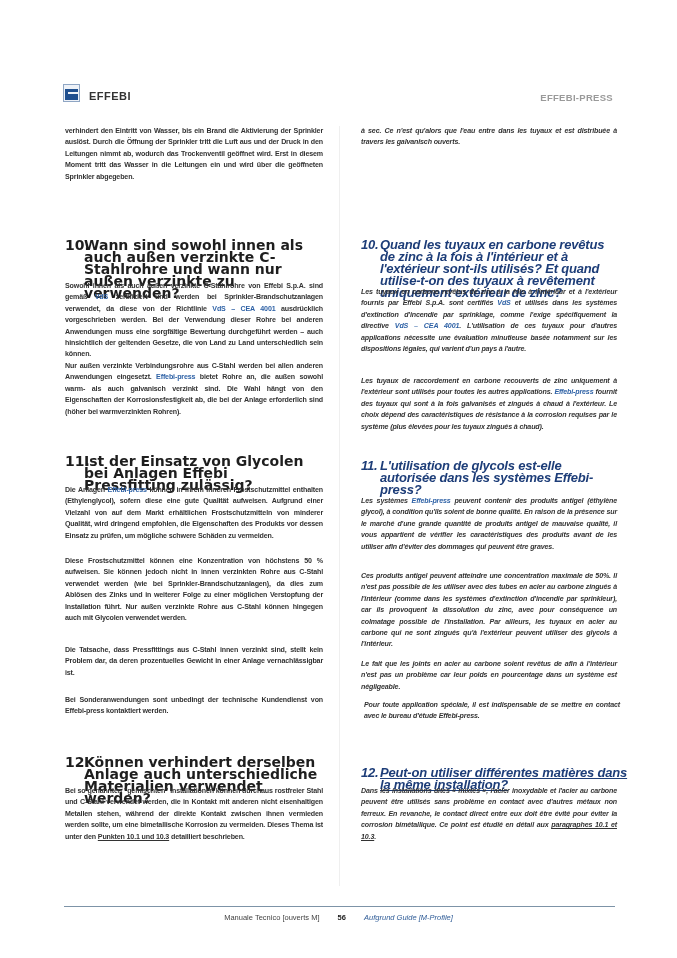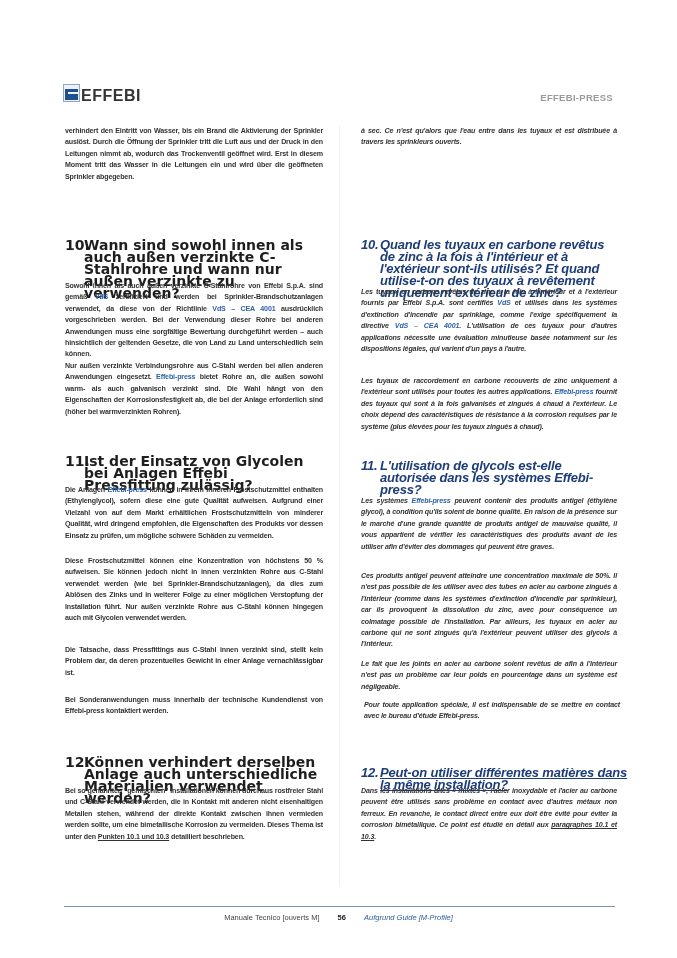--- a/index.html
+++ b/index.html
@@ -19,22 +19,22 @@
       border: 1px solid #8fa6c4; background: #eef2f8;
     }
     .logo-mark .g {
       position: absolute; left: 2px; top: 5px; width: 13px; height: 11px;
       background: #1f4f8f;
     }
     .logo-mark .g::after {
       content: ""; position: absolute; left: 3px; top: 3px; width: 10px; height: 2px; background: #eef2f8;
     }
     .logo-text {
-      font-family: "Liberation Sans", sans-serif; font-weight: bold; font-size: 16px;
-      color: #333; letter-spacing: 0.5px; line-height: 12px;
+      font-family: "Liberation Sans", sans-serif; font-weight: bold; font-size: 11px;
+      color: #333; letter-spacing: 0.5px; line-height: 12px; padding-left: 8px;
     }
     .brand-right {
       position: absolute; right: 64px; top: 92px;
       font-family: "Liberation Sans", sans-serif; font-weight: bold; font-size: 9.5px;
       color: #9a9a9a; letter-spacing: 0.3px;
     }
     .col {
       position: absolute; top: 0; width: 258px;
     }
     .col-left { left: 65px; }
@@ -92,28 +92,28 @@
   <p class="para" style="top:126px; width:258px; margin:0;">verhindert den Eintritt von Wasser, bis ein Brand die Aktivierung der Sprinkler auslöst. Durch die Öffnung der Sprinkler tritt die Luft aus und der Druck in den Leitungen nimmt ab, wodurch das Trockenventil geöffnet wird. Erst in diesem Moment tritt das Wasser in die Leitungen ein und wird über die geöffneten Sprinkler abgegeben.</p>
 
   <div class="q-de" style="top:239px; width:239px;"><span class="q-num">10.</span><span>Wann sind sowohl innen als auch außen verzinkte C-Stahlrohre und wann nur außen verzinkte zu verwenden?</span></div>
   <p class="para" style="top:281px; width:258px; margin:0;"><span>Sowohl innen als auch außen verzinkte C-Stahlrohre von Effebi S.p.A. sind gemäß </span><span class="lnk">VdS</span><span> zertifiziert und werden bei Sprinkler-Brandschutzanlagen verwendet, da diese von der Richtlinie </span><span class="lnk">VdS – CEA 4001</span><span> ausdrücklich vorgeschrieben werden. Bei der Verwendung dieser Rohre bei anderen Anwendungen muss eine sorgfältige Bewertung durchgeführt werden – auch hinsichtlich der geltenden Gesetze, die von Land zu Land unterschiedlich sein können.</span></p>
   <p class="para" style="top:361px; width:258px; margin:0;"><span>Nur außen verzinkte Verbindungsrohre aus C-Stahl werden bei allen anderen Anwendungen eingesetzt. </span><span class="lnk">Effebi-press</span><span> bietet Rohre an, die außen sowohl warm- als auch galvanisch verzinkt sind. Die Wahl hängt von den Eigenschaften der Korrosionsfestigkeit ab, die bei der Anlage erforderlich sind (höher bei warmverzinkten Rohren).</span></p>
 
   <div class="q-de" style="top:455px; width:239px;"><span class="q-num">11.</span><span>Ist der Einsatz von Glycolen bei Anlagen Effebi Pressfitting zulässig?</span></div>
   <p class="para" style="top:485px; width:258px; margin:0;"><span>Die Anlagen </span><span class="lnk">Effebi-press</span><span> können in ihrem Inneren Frostschutzmittel enthalten (Ethylenglycol), sofern diese eine gute Qualität aufweisen. Aufgrund einer Vielzahl von auf dem Markt erhältlichen Frostschutzmitteln von minderer Qualität, wird dringend empfohlen, die Eigenschaften des Produkts vor dessen Einsatz zu prüfen, um mögliche schwere Schäden zu vermeiden.</span></p>
   <p class="para" style="top:556px; width:258px; margin:0;">Diese Frostschutzmittel können eine Konzentration von höchstens 50 % aufweisen. Sie können jedoch nicht in innen verzinkten Rohre aus C-Stahl verwendet werden (wie bei Sprinkler-Brandschutzanlagen), da dies zum Ablösen des Zinks und in weiterer Folge zu einer möglichen Verstopfung der Installation führt. Nur außen verzinkte Rohre aus C-Stahl können hingegen auch mit Glycolen verwendet werden.</p>
   <p class="para" style="top:645px; width:258px; margin:0;">Die Tatsache, dass Pressfittings aus C-Stahl innen verzinkt sind, stellt kein Problem dar, da deren prozentuelles Gewicht in einer Anlage vernachlässigbar ist.</p>
-  <p class="para" style="top:695px; width:258px; margin:0;">Bei Sonderanwendungen muss innerhalb der technische Kundendienst von Effebi-press kontaktiert werden.</p>
+  <p class="para" style="top:695px; width:258px; margin:0;">Bei Sonderanwendungen sont unbedingt der technische Kundendienst von Effebi-press kontaktiert werden.</p>
 
   <div class="q-de" style="top:756px; width:250px;"><span class="q-num">12.</span><span>Können verhindert derselben Anlage auch unterschiedliche Materialien verwendet werden?</span></div>
   <p class="para" style="top:786px; width:258px; margin:0;"><span>Bei so genannten "gemischten" Installationen können durchaus rostfreier Stahl und C-Stahl verwendet werden, die in Kontakt mit anderen nicht eisenhaltigen Metallen stehen, während der direkte Kontakt zwischen ihnen vermieden werden sollte, um eine bimetallische Korrosion zu vermeiden. Dieses Thema ist unter den </span><span class="lnk ul" style="color:#333;">Punkten 10.1 und 10.3</span><span> detailliert beschrieben.</span></p>
 </div>
 
 <div class="col col-right">
-  <p class="para" style="top:126px; width:256px; margin:0;">à sec. Ce n'est qu'alors que l'eau entre dans les tuyaux et est distribuée à travers les sprinkleurs ouverts.</p>
+  <p class="para" style="top:126px; width:256px; margin:0;">à sec. Ce n'est qu'alors que l'eau entre dans les tuyaux et est distribuée à travers les galvanisch ouverts.</p>
 
   <div class="q-fr" style="top:239px; width:237px;"><span class="q-num">10.</span><span>Quand les tuyaux en carbone revêtus de zinc à la fois à l'intérieur et à l'extérieur sont-ils utilisés? Et quand utilise-t-on des tuyaux à revêtement uniquement extérieur de zinc?</span></div>
   <p class="para" style="top:287px; width:256px; margin:0;"><span>Les tuyaux en carbone revêtus de zinc à la fois à l'intérieur et à l'extérieur fournis par Effebi S.p.A. sont certifiés </span><span class="lnk">VdS</span><span> et utilisés dans les systèmes d'extinction d'incendie par sprinklage, comme l'exige spécifiquement la directive </span><span class="lnk">VdS – CEA 4001</span><span>. L'utilisation de ces tuyaux pour d'autres applications nécessite une évaluation minutieuse basée notamment sur les dispositions légales, qui varient d'un pays à l'autre.</span></p>
   <p class="para" style="top:376px; width:256px; margin:0;"><span>Les tuyaux de raccordement en carbone recouverts de zinc uniquement à l'extérieur sont utilisés pour toutes les autres applications. </span><span class="lnk">Effebi-press</span><span> fournit des tuyaux qui sont à la fois galvanisés et zingués à chaud à l'extérieur. Le choix dépend des caractéristiques de résistance à la corrosion requises par le système (plus élevées pour les tuyaux zingués à chaud).</span></p>
 
   <div class="q-fr" style="top:460px; width:237px;"><span class="q-num">11.</span><span>L'utilisation de glycols est-elle autorisée dans les systèmes Effebi-press?</span></div>
   <p class="para" style="top:496px; width:256px; margin:0;"><span>Les systèmes </span><span class="lnk">Effebi-press</span><span> peuvent contenir des produits antigel (éthylène glycol), à condition qu'ils soient de bonne qualité. En raison de la présence sur le marché d'une grande quantité de produits antigel de mauvaise qualité, il vous appartient de vérifier les caractéristiques des produits avant de les utiliser afin d'éviter des dommages qui peuvent être graves.</span></p>
   <p class="para" style="top:571px; width:256px; margin:0;">Ces produits antigel peuvent atteindre une concentration maximale de 50%. Il n'est pas possible de les utiliser avec des tubes en acier au carbone zingués à l'intérieur (comme dans les systèmes d'extinction d'incendie par sprinkleur), car ils provoquent la dissolution du zinc, avec pour conséquence un colmatage possible de l'installation. Par ailleurs, les tuyaux en acier au carbone qui ne sont zingués qu'à l'extérieur peuvent utiliser des glycols à l'intérieur.</p>
   <p class="para" style="top:659px; width:256px; margin:0;">Le fait que les joints en acier au carbone soient revêtus de afin à l'intérieur n'est pas un problème car leur poids en pourcentage dans un système est négligeable.</p>
   <p class="para" style="top:697px; width:256px; margin:3px;">Pour toute application spéciale, il est indispensable de se mettre en contact avec le bureau d'étude Effebi-press.</p>

